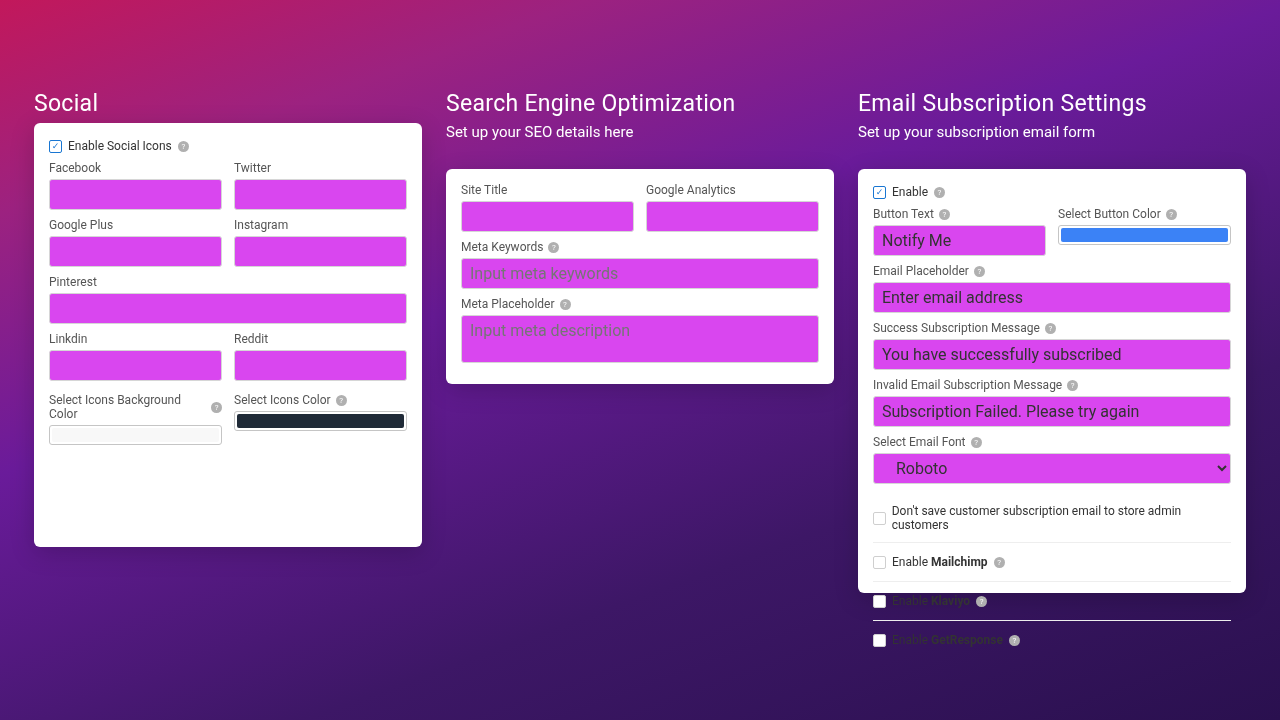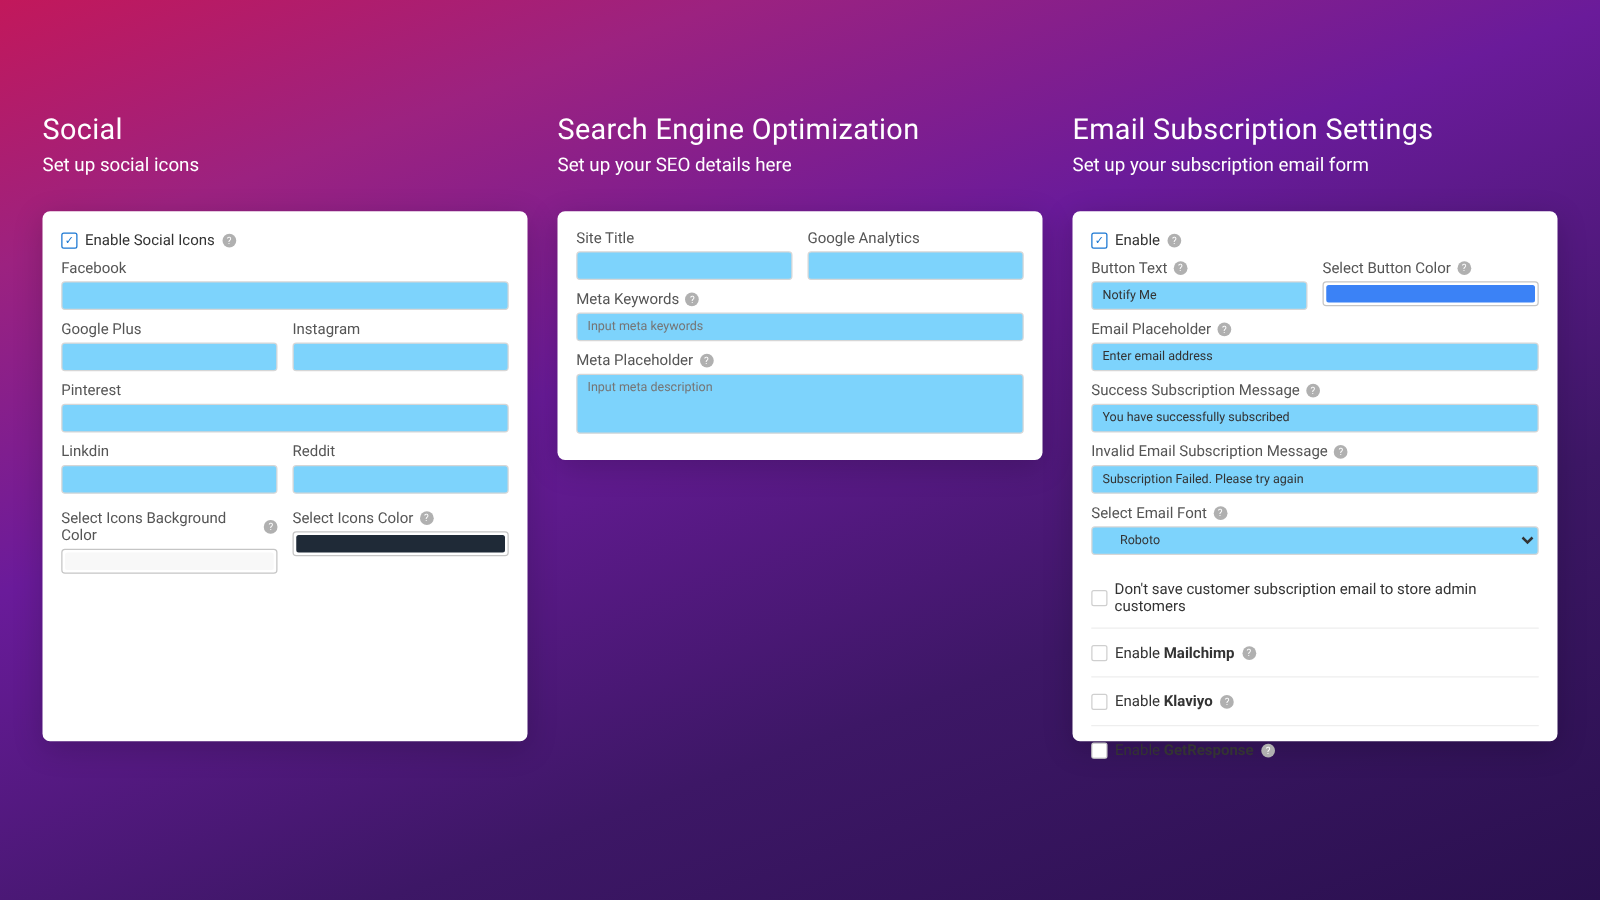--- a/index.html
+++ b/index.html
@@ -47,23 +47,23 @@
     color: #555;
     margin-bottom: 4px;
     display: flex;
     align-items: center;
     gap: 5px;
   }
   .input, .textarea, .select {
     width: 100%;
     border: 1px solid #d6d6d6;
     border-radius: 3px;
-    background: #7dd3fc;
+    background: #d946ef;
     padding: 5px 8px;
-    font-size: 10px;
+    font-size: 16px;
     color: #333;
     font-family: inherit;
   }
   .textarea { height: 48px; resize: none; }
   .select { appearance: auto; padding: 4px 18px; }
   .colorbox {
     width: 100%;
     height: 20px;
     border: 1px solid #c5c5c5;
     border-radius: 3px;
@@ -105,31 +105,34 @@
   }
   .swatch-blue { background: #3b82f6; }
   .swatch-light { background: #f8f8f8; }
   .swatch-dark { background: #1f2a37; }
 </style>
 </head>
 <body>
 
 <div class="col">
   <div class="col-heading">Social</div>
-  <div class="col-sub">Set up social icons</div>
   <div class="panel tall">
     <div class="chk-line top">
       <span class="chk">✓</span>
       <span>Enable Social Icons</span>
       <span class="help">?</span>
     </div>
 
     <div class="row2">
       <div class="field">
         <div class="label">Facebook</div>
+        <input class="input" style="">
+      </div>
+      <div class="field">
+        <div class="label">Twitter</div>
         <input class="input" style="">
       </div>
     </div>
 
     <div class="row2">
       <div class="field">
         <div class="label">Google Plus</div>
         <input class="input" style="">
       </div>
       <div class="field">

